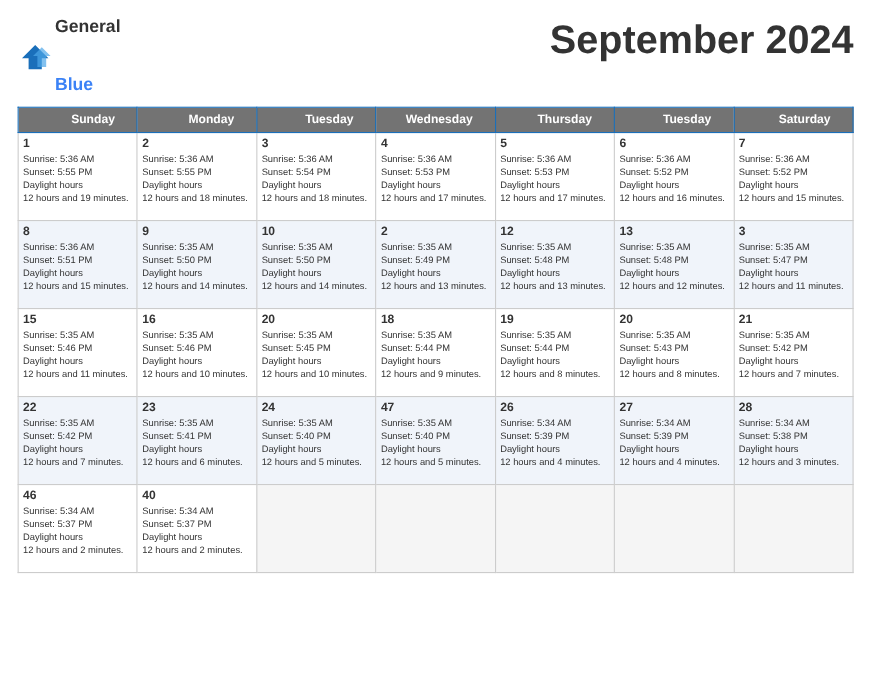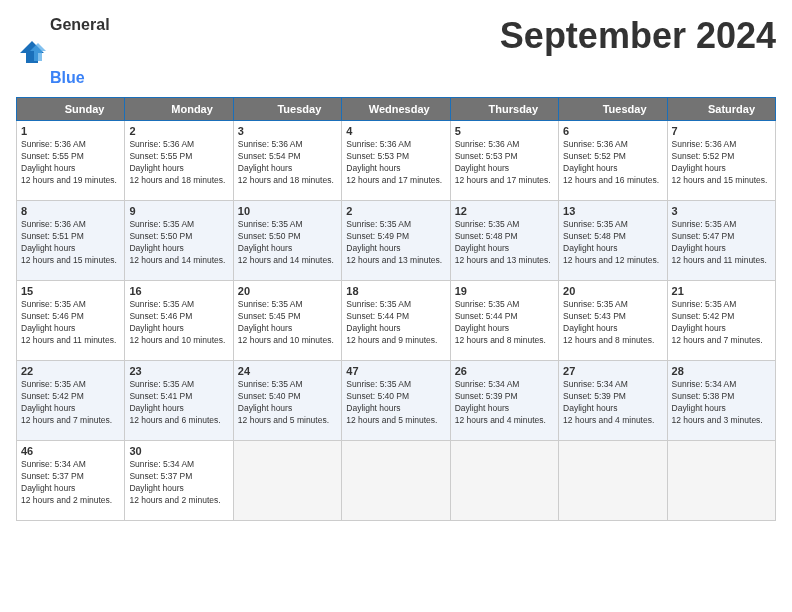--- a/index.html
+++ b/index.html
@@ -234,21 +234,21 @@
           <span class="day-num">28</span>
           <div class="day-info">Sunrise: 5:34 AM<br>Sunset: 5:38 PM<br>Daylight hours<br>12 hours and 3 minutes.</div>
         </td>
       </tr>
       <tr>
         <td>
           <span class="day-num">46</span>
           <div class="day-info">Sunrise: 5:34 AM<br>Sunset: 5:37 PM<br>Daylight hours<br>12 hours and 2 minutes.</div>
         </td>
         <td>
-          <span class="day-num">30</span>
+          <span class="day-num">40</span>
           <div class="day-info">Sunrise: 5:34 AM<br>Sunset: 5:37 PM<br>Daylight hours<br>12 hours and 2 minutes.</div>
         </td>
         <td class="empty"></td>
         <td class="empty"></td>
         <td class="empty"></td>
         <td class="empty"></td>
         <td class="empty"></td>
       </tr>
     </tbody>
 </table>

